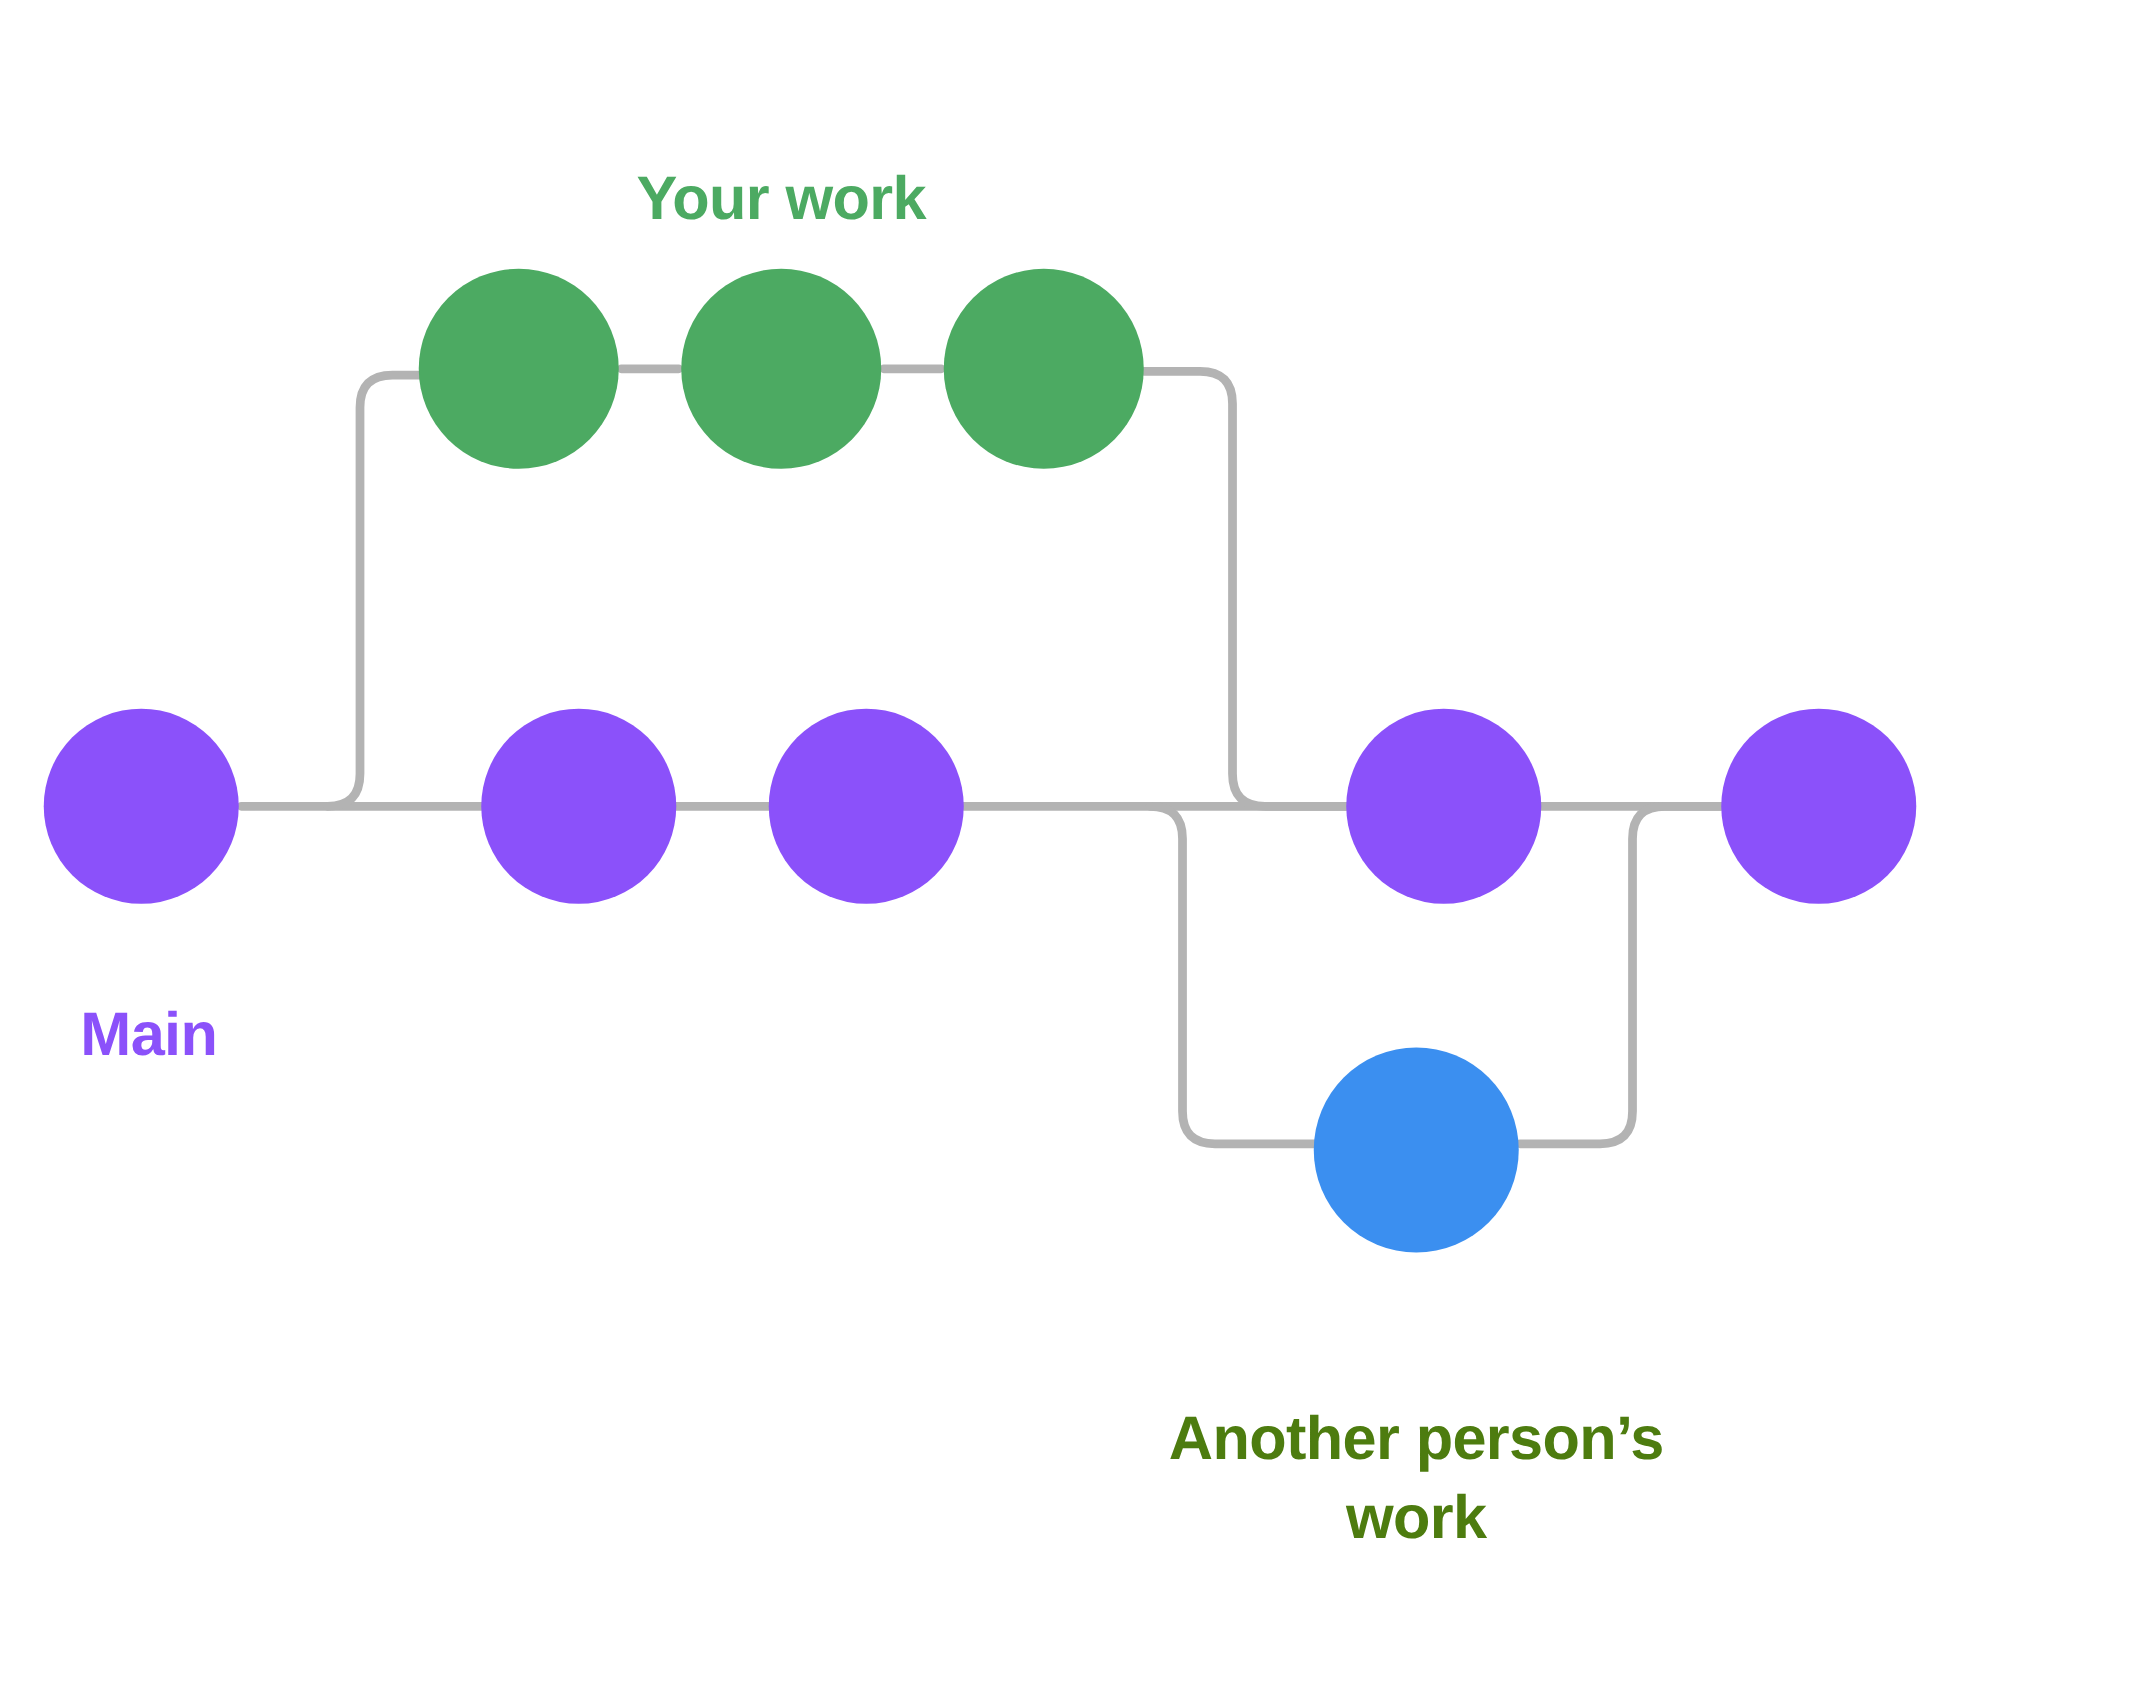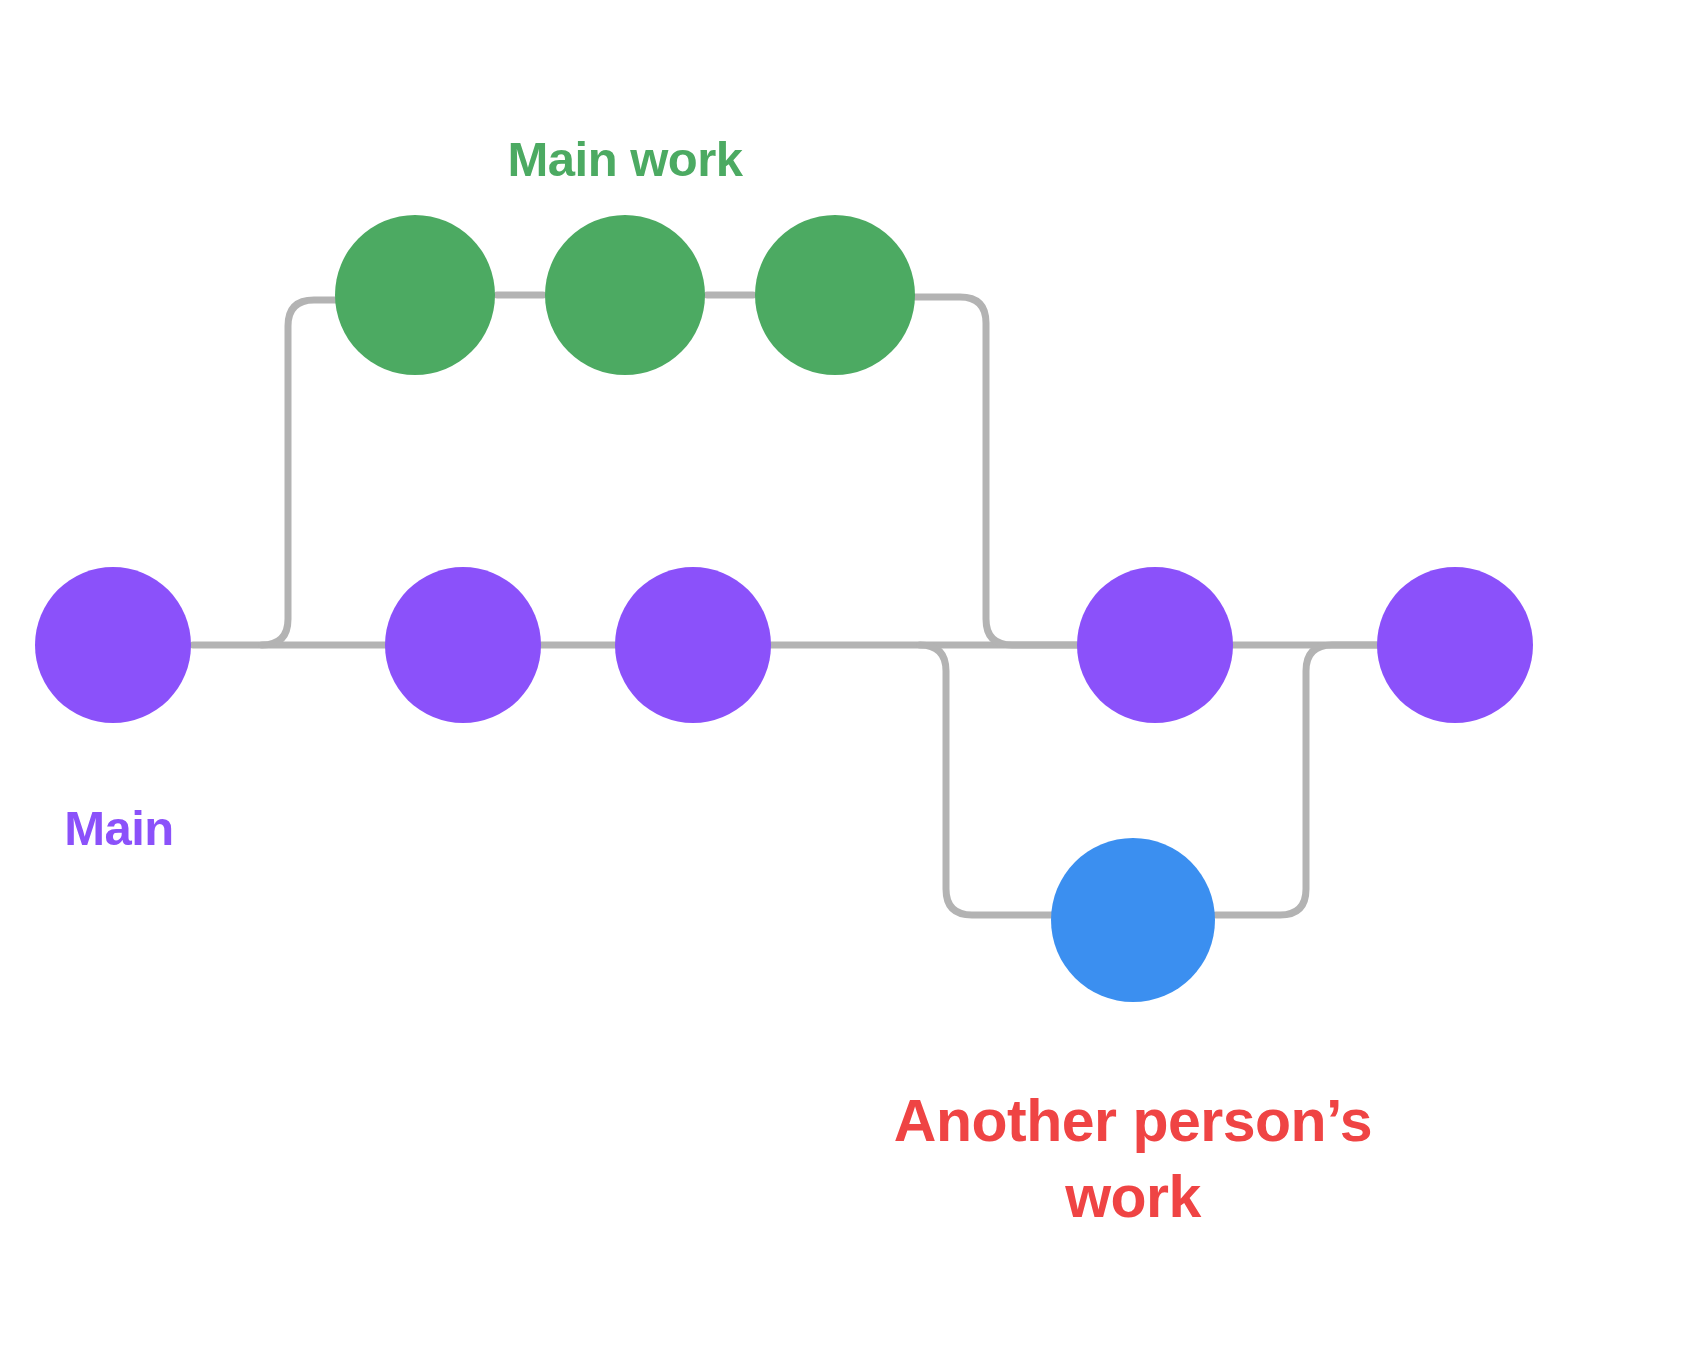--- a/index.html
+++ b/index.html
@@ -63,19 +63,19 @@
       <div class="node" style="left: 615px; top: 567px; width: 156px; height: 156px; background: rgb(139, 81, 250);"></div>
       <div class="node" style="left: 1077px; top: 567px; width: 156px; height: 156px; background: rgb(139, 81, 250);"></div>
       <div class="node" style="left: 1377px; top: 567px; width: 156px; height: 156px; background: rgb(139, 81, 250);"></div>
       <div class="node" style="left: 335px; top: 215px; width: 160px; height: 160px; background: rgb(76, 170, 98);"></div>
       <div class="node" style="left: 545px; top: 215px; width: 160px; height: 160px; background: rgb(76, 170, 98);"></div>
       <div class="node" style="left: 755px; top: 215px; width: 160px; height: 160px; background: rgb(76, 170, 98);"></div>
       <div class="node" style="left: 1051px; top: 838px; width: 164px; height: 164px; background: rgb(59, 143, 240);"></div>
     </div>
 
   <div id="labels">
-      <div class="label center" style="left: 365px; top: 128px; width: 520px; color: rgb(76, 170, 98); font-size: 49px;">Main work</div>
+      <div class="label center" style="left: 365px; top: 128px; width: 520px; color: rgb(76, 170, 98); font-size: 49px;">Your work</div>
       <div class="label center" style="left: -11px; top: 797px; width: 260px; color: rgb(139, 81, 250); font-size: 49px;">Main</div>
-      <div class="label center" style="left: 823px; top: 1084px; width: 620px; color: #ef4444; font-size: 59px;">Another person’s
+      <div class="label center" style="left: 823px; top: 1120px; width: 620px; color: #4d7c0f; font-size: 49px;">Another person’s
 work</div>
     </div>
 
 </div>
 
 </body></html>

